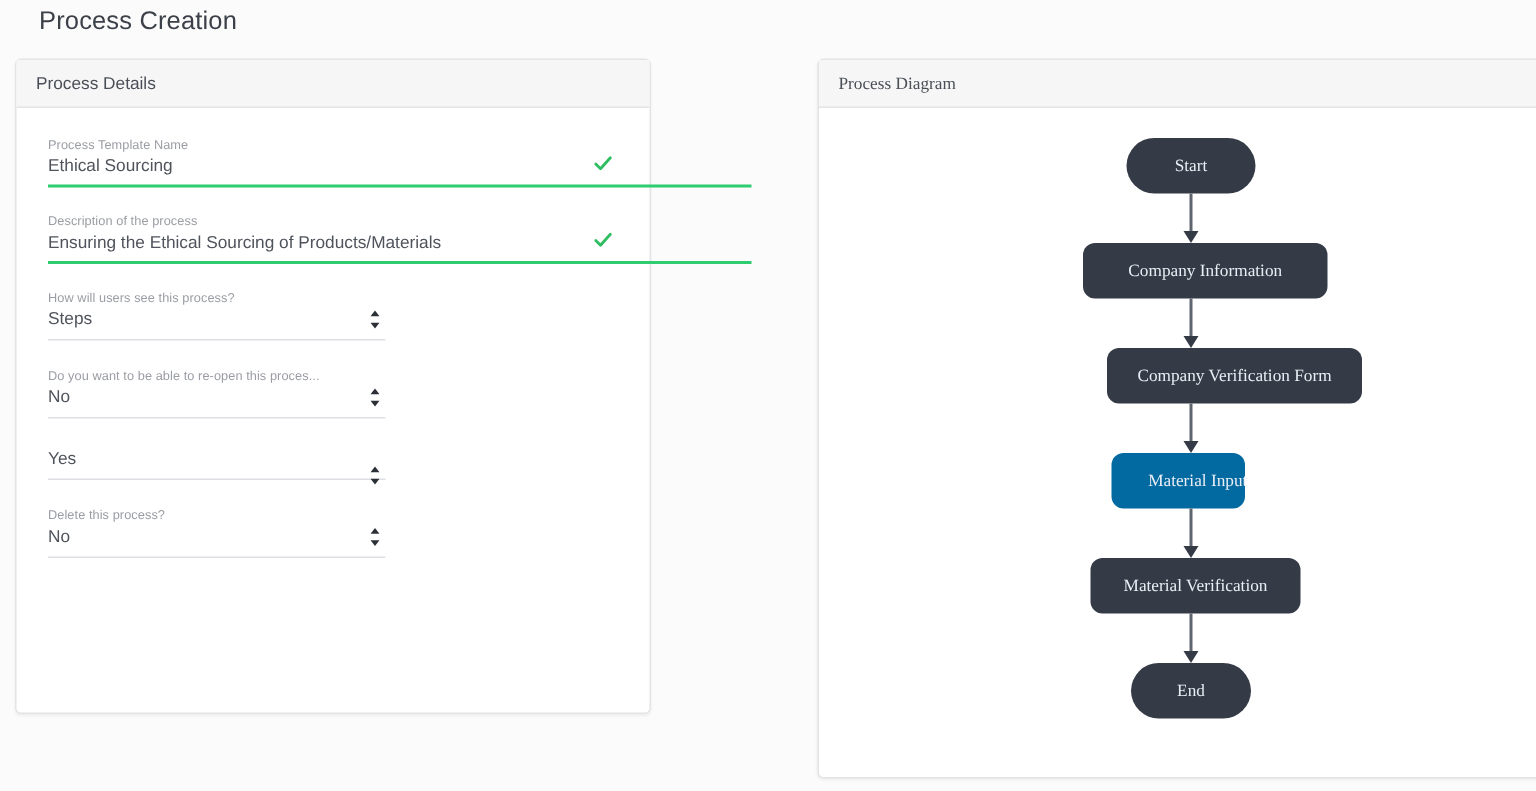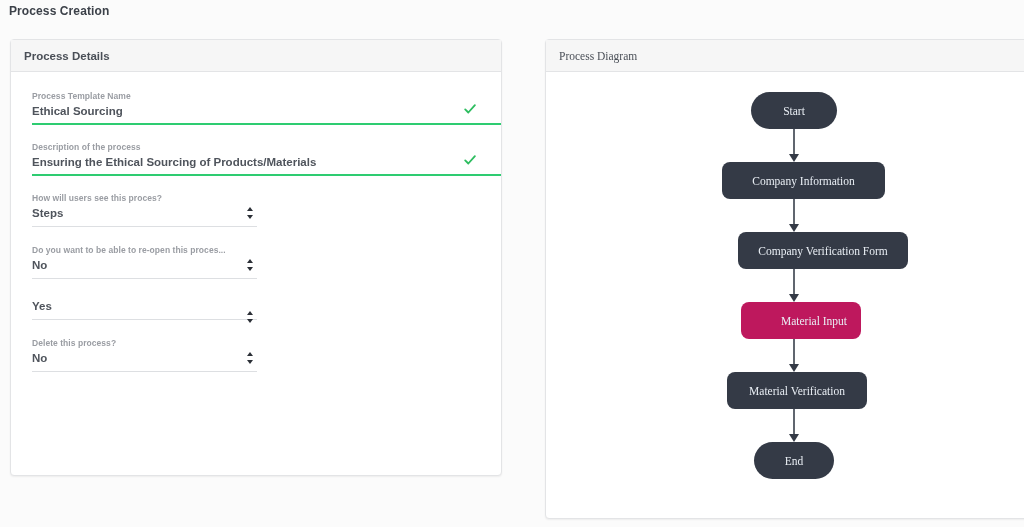--- a/index.html
+++ b/index.html
@@ -11,25 +11,25 @@
     height: 527px;
     background: #fbfbfb;
     font-family: "Liberation Sans", sans-serif;
     overflow: hidden;
     position: relative;
   }
 
   
   .page-title {
     position: absolute;
-    left: 9px;
+    left: 26px;
     top: 4px;
-    font-size: 12px;
+    font-size: 17px;
     color: #3c4149;
-    font-weight: 700;
+    font-weight: 400;
     letter-spacing: 0.1px;
   }
 
   
   .card {
     position: absolute;
     background: #ffffff;
     border: 1px solid #e3e4e6;
     border-radius: 4px;
     box-shadow: 0 1px 2px rgba(0,0,0,0.06);
@@ -50,23 +50,22 @@
   }
   .card-body {
     padding: 0;
     position: relative;
     height: calc(100% - 32px);
   }
 
   #details-card {
     left: 10px;
     top: 39px;
-    width: 492px;
+    width: 424px;
     height: 437px;
-    font-weight: bold;
   }
   #diagram-card {
     left: 545px;
     top: 39px;
     width: 496px;
     height: 480px;
     font-family: Liberation Serif, serif;
   }
 
   
@@ -195,21 +194,21 @@
           <div class="field-label">Description of the process</div>
           <div class="field-value">Ensuring the Ethical Sourcing of Products/Materials</div>
           <div class="underline"></div>
           <span class="check-icon">
             <svg viewBox="0 0 16 16" width="14" height="14" aria-hidden="true">
               <path d="M2.5 8.4 L6.1 12 L13.6 3.6" fill="none" stroke="#2ebd60" stroke-width="2.1" stroke-linecap="round" stroke-linejoin="round"></path>
             </svg>
           </span>
         </div>
         <div class="field select-field">
-          <div class="field-label">How will users see this proces?</div>
+          <div class="field-label">How will users see this process?</div>
           <div class="field-value">Steps</div>
           <div class="underline"></div>
           <span class="select-arrow">
             <svg viewBox="0 0 10 16" width="10" height="14" aria-hidden="true">
               <path d="M5 1.2 L8.4 5.6 L1.6 5.6 Z" fill="#2b2f36"></path>
               <path d="M5 14.8 L1.6 10.4 L8.4 10.4 Z" fill="#2b2f36"></path>
             </svg>
           </span>
         </div>
         <div class="field select-field">
@@ -256,21 +255,21 @@
     <div class="diagram" id="diagram-canvas">
         <div class="node terminal" style="left: 205px; top: 20px; width: 86px; height: 37px; background: rgb(52, 58, 70); color: rgb(233, 238, 244);">
           <span>Start</span>
         </div>
         <div class="node step" style="left: 176px; top: 90px; width: 163px; height: 37px; background: rgb(52, 58, 70); color: rgb(233, 238, 244);">
           <span>Company Information</span>
         </div>
         <div class="node step" style="left: 163px; top: 160px; width: 170px; height: 37px; background: rgb(52, 58, 70); color: rgb(233, 238, 244); margin-left: 29px;">
           <span>Company Verification Form</span>
         </div>
-        <div class="node step" style="left: 195px; top: 230px; width: 120px; height: 37px; background: #be185d; color: rgb(233, 238, 244); padding-left: 26px;">
+        <div class="node step" style="left: 195px; top: 230px; width: 89px; height: 37px; background: #0369a1; color: rgb(233, 238, 244); padding-left: 26px;">
           <span>Material Input</span>
         </div>
         <div class="node step" style="left: 181px; top: 300px; width: 140px; height: 37px; background: rgb(52, 58, 70); color: rgb(233, 238, 244);">
           <span>Material Verification</span>
         </div>
         <div class="node terminal" style="left: 208px; top: 370px; width: 80px; height: 37px; background: rgb(52, 58, 70); color: rgb(233, 238, 244);">
           <span>End</span>
         </div>
         <div class="connector" style="left: 242px; top: 57px; height: 33px;">
           <div class="line" style="background: rgb(96, 102, 111);"></div>

